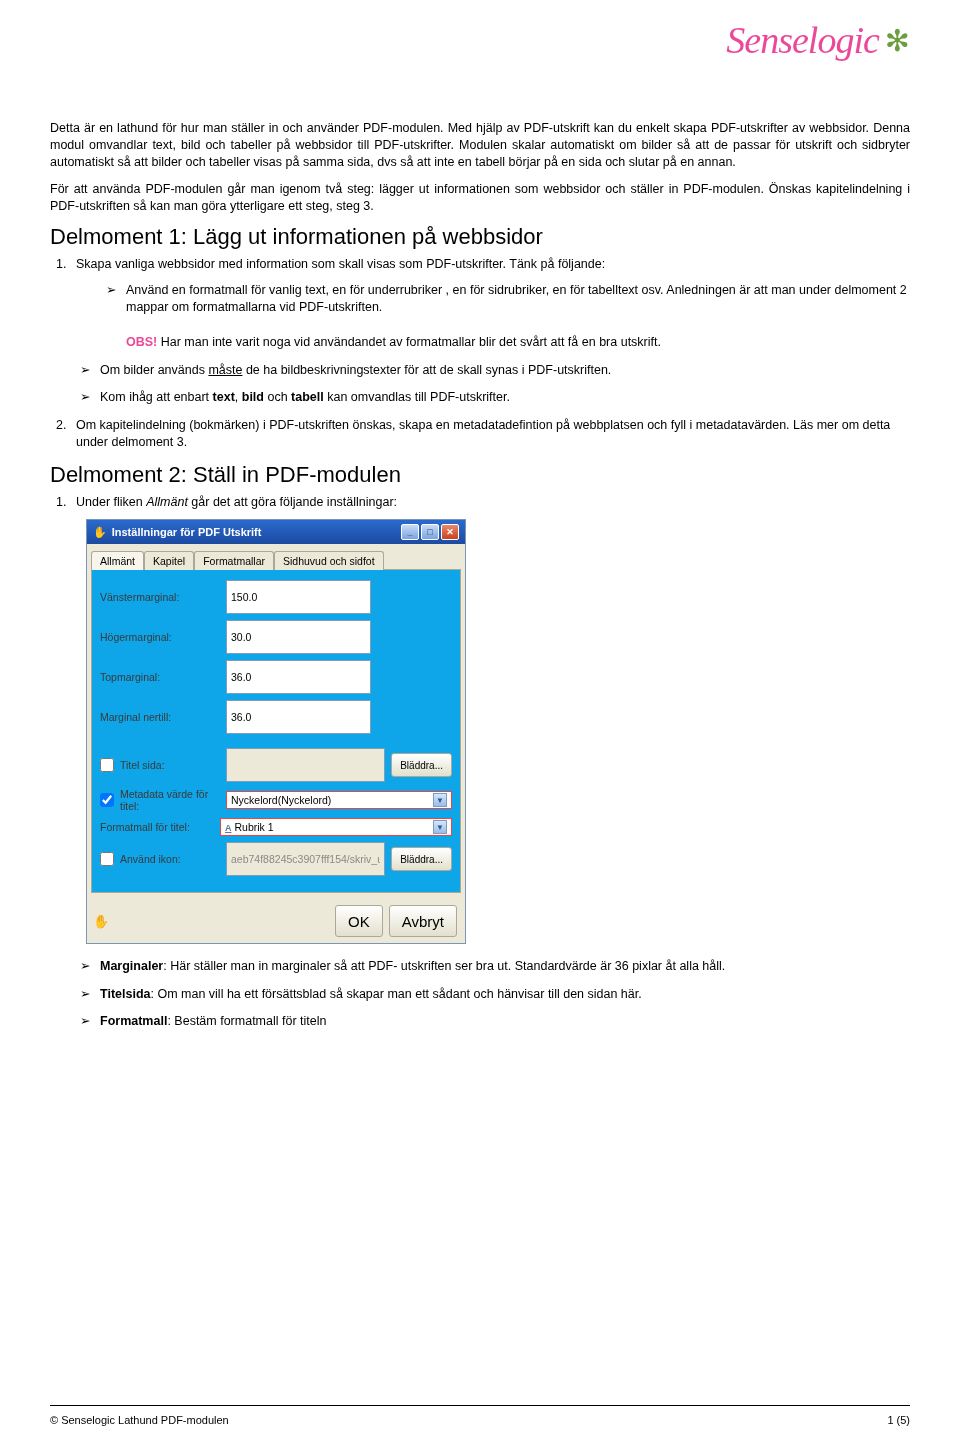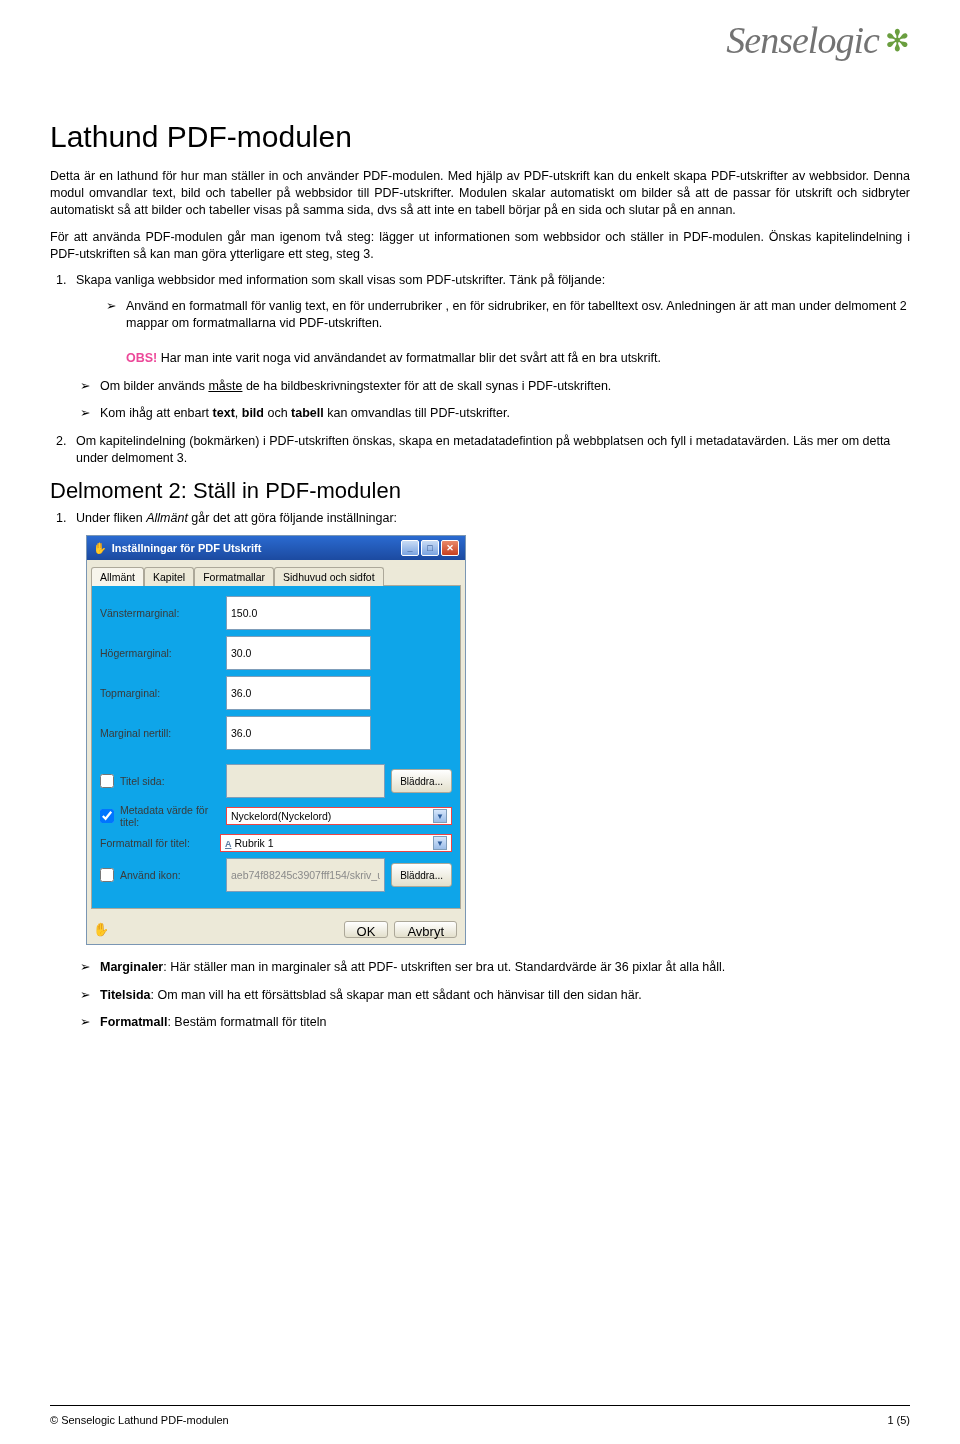--- a/index.html
+++ b/index.html
@@ -18,21 +18,21 @@
     position: absolute;
     top: 18px;
     right: 50px;
     display: flex;
     align-items: center;
     gap: 4px;
   }
   .logo-text {
     font-family: Georgia, serif;
     font-size: 38px;
-    color: #737373;
+    color: #ec4899;
     font-style: italic;
     letter-spacing: -1px;
   }
   .logo-mark {
     font-size: 30px;
     color: #6a9e3f;
     margin-left: 2px;
   }
   h1 {
     font-size: 30px;
@@ -154,22 +154,22 @@
   }
   .row input[type=text]:disabled { background:#ece9d8; color:#8a8a8a; }
   .row input.narrow { flex:0 0 90px; }
   .sep { height:8px; }
   .chk { width:14px; height:14px; }
   .btn {
     border:1px solid #aca899;
     background: linear-gradient(#fff,#e3e0cc);
     padding:2px 12px;
     border-radius:3px;
-    font-size:13px;
-    height:17px;
+    font-size:15px;
+    height:32px;
   }
   .btn.small { padding:1px 8px; font-size:10px; height:24px;}
   .btnrow {
     display:flex; justify-content:flex-end; gap:6px;
     padding:6px 8px;
     background:#ece9d8;
     border-top:1px solid #d0ccba;
   }
   .select {
     flex:1;
@@ -209,25 +209,25 @@
 </style>
 </head>
 <body>
 
 <div class="logo">
   <span class="logo-text">Senselogic</span>
   <span class="logo-mark">✻</span>
 </div>
 
 <div class="page">
-  <h1>Lathund PDF-modulen</h1>
 
   <p>Detta är en lathund för hur man ställer in och använder PDF-modulen. Med hjälp av PDF-utskrift kan du enkelt skapa PDF-utskrifter av webbsidor. Denna modul omvandlar text, bild och tabeller på webbsidor till PDF-utskrifter. Modulen skalar automatiskt om bilder så att de passar för utskrift och sidbryter automatiskt så att bilder och tabeller visas på samma sida, dvs så att inte en tabell börjar på en sida och slutar på en annan.</p>
   <p>För att använda PDF-modulen går man igenom två steg: lägger ut informationen som webbsidor och ställer in PDF-modulen. Önskas kapitelindelning i PDF-utskriften så kan man göra ytterligare ett steg, steg 3.</p>
 
+  <h2>Delmoment 1: Lägg ut informationen på webbsidor</h2>
 
   <ol>
     <li>
       <span>Skapa vanliga webbsidor med information som  skall visas som PDF-utskrifter. Tänk på följande:</span>
       <ul class="arrow nested" style="margin-top:8px;">
         <li>
           <span>Använd en formatmall för vanlig text, en för underrubriker , en för sidrubriker, en för tabelltext osv. Anledningen är att man under delmoment 2 mappar om formatmallarna vid PDF-utskriften.</span><br><br>
           <span class="orange">OBS!</span><span> Har man inte varit noga vid användandet av formatmallar blir det svårt att få en bra utskrift.</span>
         </li>
       </ul>

